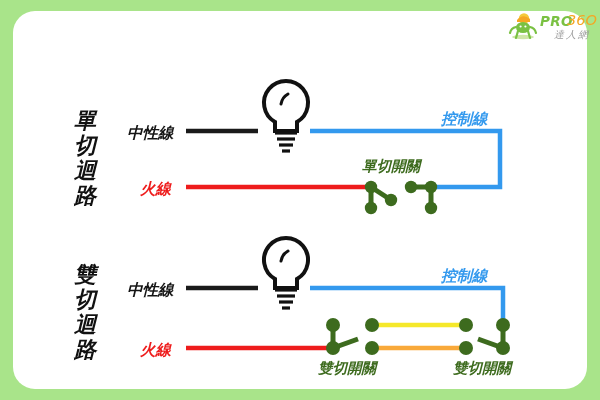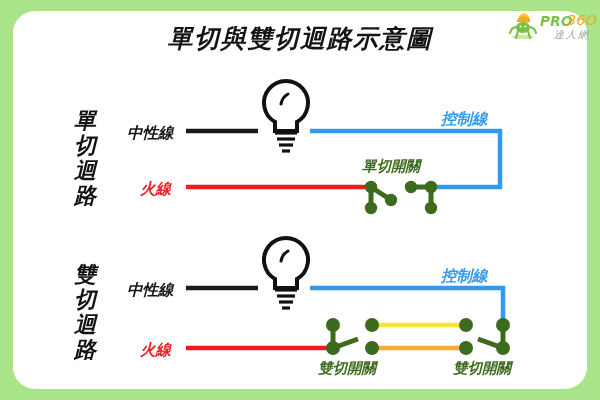--- a/index.html
+++ b/index.html
@@ -118,21 +118,20 @@
       <path d="M10 20 L8 27" stroke="#7ac143" stroke-width="2.2" fill="none" stroke-linecap="round"></path>
       <path d="M20 20 L22 27" stroke="#7ac143" stroke-width="2.2" fill="none" stroke-linecap="round"></path>
       <circle cx="12.6" cy="15.5" r="1.1" fill="#ffffff"></circle>
       <circle cx="17.4" cy="15.5" r="1.1" fill="#ffffff"></circle>
     </svg>
     <div class="lg-pro">PRO</div>
     <div class="lg-360">36O</div>
     <div class="lg-sub">達人網</div>
   </div>
 
-  <div id="title">單切與雙切迴路示意圖</div>
 
   <div class="vlabel" id="vlabel-single">
     <span>單</span>
     <span>切</span>
     <span>迴</span>
     <span>路</span>
   </div>
 
   <div class="vlabel" id="vlabel-double">
     <span>雙</span>

